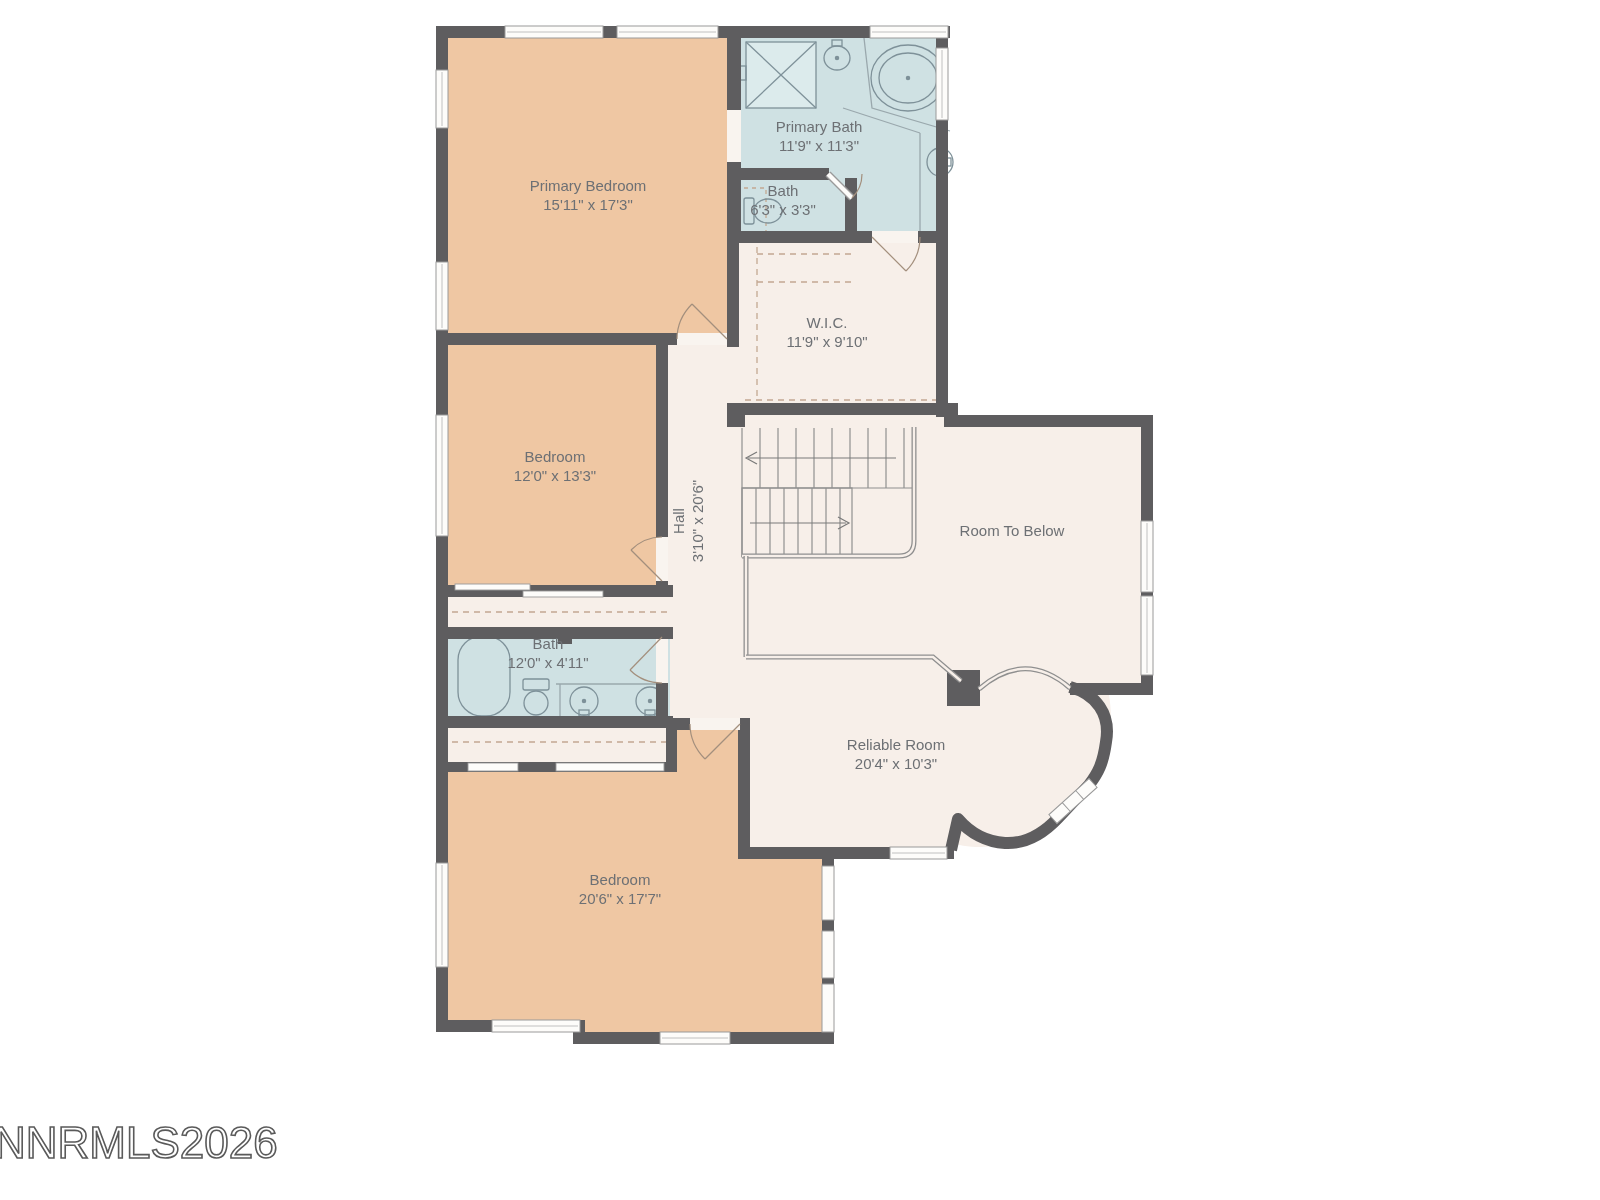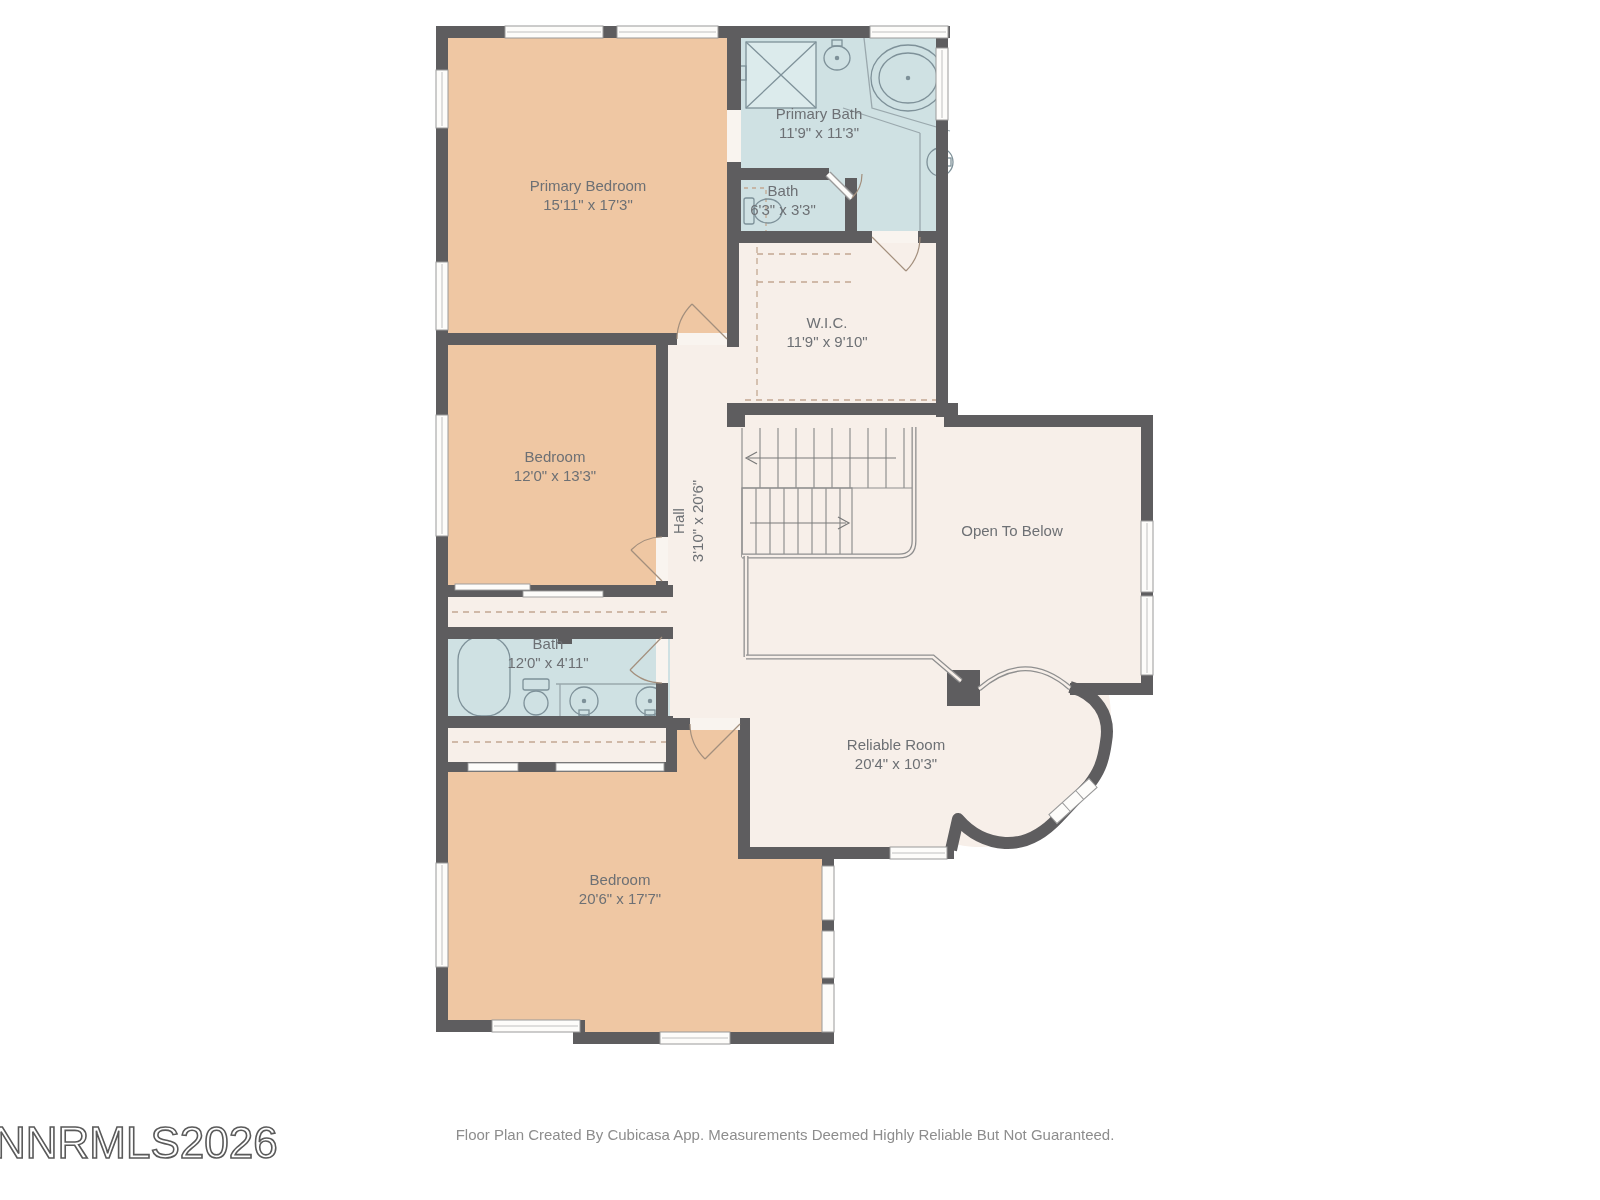--- a/index.html
+++ b/index.html
@@ -280,54 +280,53 @@
       <path d="M979,689 Q1025,649 1070,688" stroke="#8f8f8f" stroke-width="5"></path>
       <path d="M979,689 Q1025,649 1070,688" stroke="#f7efe9" stroke-width="2.4"></path>
     </g>
   </svg>
 
   <div>
     <div class="room-label" style="left:588px;top:195px">
       <span>Primary Bedroom</span>
       <span class="dims">15'11" x 17'3"</span>
     </div>
-    <div class="room-label" style="left:819px;top:123px">
+    <div class="room-label" style="left:819px;top:136px">
       <span>Primary Bath</span>
       <span class="dims">11'9" x 11'3"</span>
     </div>
     <div class="room-label" style="left:783px;top:200px">
       <span>Bath</span>
       <span class="dims">6'3" x 3'3"</span>
     </div>
     <div class="room-label" style="left:827px;top:332px">
       <span>W.I.C.</span>
       <span class="dims">11'9" x 9'10"</span>
     </div>
     <div class="room-label" style="left:555px;top:466px">
       <span>Bedroom</span>
       <span class="dims">12'0" x 13'3"</span>
     </div>
     <div class="room-label rot" style="left:688px;top:521px">
       <span>Hall</span>
       <span class="dims">3'10" x 20'6"</span>
     </div>
     <div class="room-label" style="left:1012px;top:530px">
-      <span>Open To Below</span>
+      <span>Room To Below</span>
     </div>
     <div class="room-label" style="left:548px;top:653px">
       <span>Bath</span>
       <span class="dims">12'0" x 4'11"</span>
     </div>
     <div class="room-label" style="left:896px;top:754px">
       <span>Reliable Room</span>
       <span class="dims">20'4" x 10'3"</span>
     </div>
     <div class="room-label" style="left:620px;top:889px">
       <span>Bedroom</span>
       <span class="dims">20'6" x 17'7"</span>
     </div>
   </div>
 
   <div id="watermark">NNRMLS2026</div>
 
-  <div id="footer-note">Floor Plan Created By Cubicasa App. Measurements Deemed Highly Reliable But Not Guaranteed.</div>
 
 </div>
 
 </body></html>

